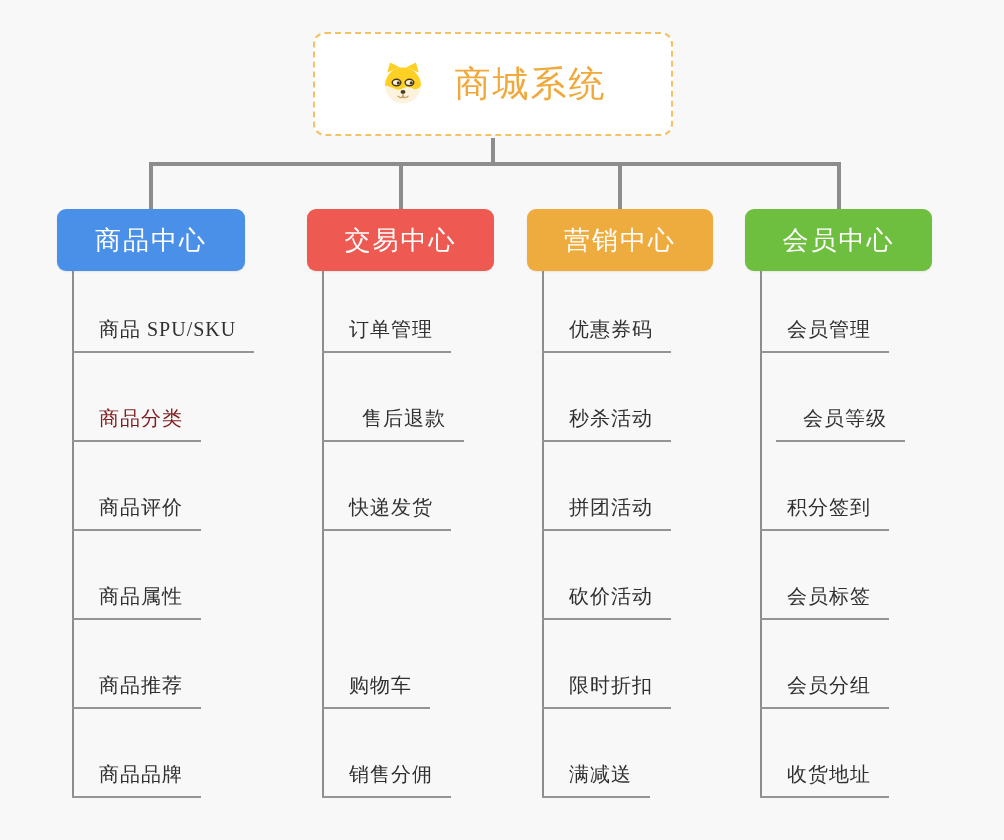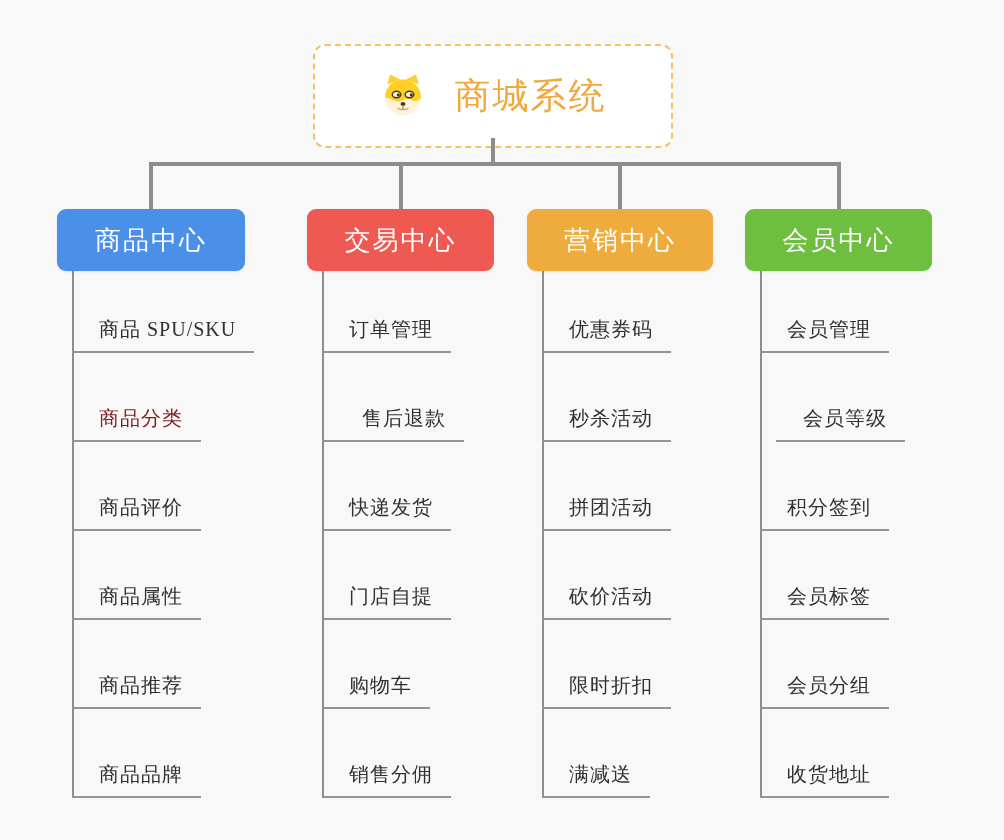--- a/index.html
+++ b/index.html
@@ -53,21 +53,21 @@
     padding:0 18px 9px 27px;
     border-bottom:2px solid #949494;
     letter-spacing:1px;
   }
 </style>
 </head>
 <body style="background: rgb(248, 248, 248);">
 
 <div class="canvas" style="background: rgb(248, 248, 248);">
 
-  <div class="root-node" id="rootNode" style="left: 313px; top: 44px; width: 360px; height: 104px; border-color: rgb(246, 192, 101); gap: 29px;">
+  <div class="root-node" id="rootNode" style="left: 313px; top: 32px; width: 360px; height: 104px; border-color: rgb(246, 192, 101); gap: 29px;">
     <svg class="dog-icon" viewBox="0 0 64 64" aria-hidden="true">
 
       <path d="M10 16 L14 2 L28 9 Z" fill="#ffd024"></path>
       <path d="M54 16 L50 2 L36 9 Z" fill="#ffd024"></path>
 
       <circle cx="32" cy="34" r="25" fill="#fdf3dc"></circle>
 
       <path d="M7 34 a25 25 0 0 1 50 0 q-6 8 -12 4 q-7 -4 -13 0 q-6 4 -13 0 q-6 -3 -12 -4 Z" fill="#ffd024"></path>
 
       <ellipse cx="23" cy="30" rx="6" ry="4.5" fill="#fdf3dc" stroke="#47391b" stroke-width="2"></ellipse>
@@ -93,21 +93,20 @@
     <div class="leaf" style="left: 72px; top: 406px; border-bottom-color: rgb(148, 148, 148); color: #7f1d1d;">商品分类</div>
     <div class="leaf" style="left: 72px; top: 495px; border-bottom-color: rgb(148, 148, 148); color: rgb(48, 48, 48);">商品评价</div>
     <div class="leaf" style="left: 72px; top: 584px; border-bottom-color: rgb(148, 148, 148); color: rgb(48, 48, 48);">商品属性</div>
     <div class="leaf" style="left: 72px; top: 673px; border-bottom-color: rgb(148, 148, 148); color: rgb(48, 48, 48);">商品推荐</div>
     <div class="leaf" style="left: 72px; top: 762px; border-bottom-color: rgb(148, 148, 148); color: rgb(48, 48, 48);">商品品牌</div>
     <div class="branch-header" style="left: 307px; top: 209px; width: 187px; height: 62px; background: rgb(238, 90, 82); color: rgb(255, 255, 255);">交易中心</div>
     <div class="conn" style="left: 322px; top: 271px; width: 2px; height: 527px; background: rgb(141, 141, 141);"></div>
     <div class="leaf" style="left: 322px; top: 317px; border-bottom-color: rgb(148, 148, 148); color: rgb(48, 48, 48);">订单管理</div>
     <div class="leaf" style="left: 322px; top: 406px; border-bottom-color: rgb(148, 148, 148); color: rgb(48, 48, 48); padding-left: 40px;">售后退款</div>
     <div class="leaf" style="left: 322px; top: 495px; border-bottom-color: rgb(148, 148, 148); color: rgb(48, 48, 48);">快递发货</div>
-    <div class="leaf" style="left: 322px; top: 584px; border-bottom-color: rgb(148, 148, 148); color: rgb(48, 48, 48);">门店自提</div>
     <div class="leaf" style="left: 322px; top: 673px; border-bottom-color: rgb(148, 148, 148); color: rgb(48, 48, 48);">购物车</div>
     <div class="leaf" style="left: 322px; top: 762px; border-bottom-color: rgb(148, 148, 148); color: rgb(48, 48, 48);">销售分佣</div>
     <div class="branch-header" style="left: 527px; top: 209px; width: 186px; height: 62px; background: rgb(239, 172, 62); color: rgb(255, 255, 255);">营销中心</div>
     <div class="conn" style="left: 542px; top: 271px; width: 2px; height: 527px; background: rgb(141, 141, 141);"></div>
     <div class="leaf" style="left: 542px; top: 317px; border-bottom-color: rgb(148, 148, 148); color: rgb(48, 48, 48);">优惠券码</div>
     <div class="leaf" style="left: 542px; top: 406px; border-bottom-color: rgb(148, 148, 148); color: rgb(48, 48, 48);">秒杀活动</div>
     <div class="leaf" style="left: 542px; top: 495px; border-bottom-color: rgb(148, 148, 148); color: rgb(48, 48, 48);">拼团活动</div>
     <div class="leaf" style="left: 542px; top: 584px; border-bottom-color: rgb(148, 148, 148); color: rgb(48, 48, 48);">砍价活动</div>
     <div class="leaf" style="left: 542px; top: 673px; border-bottom-color: rgb(148, 148, 148); color: rgb(48, 48, 48);">限时折扣</div>
     <div class="leaf" style="left: 542px; top: 762px; border-bottom-color: rgb(148, 148, 148); color: rgb(48, 48, 48);">满减送</div>

